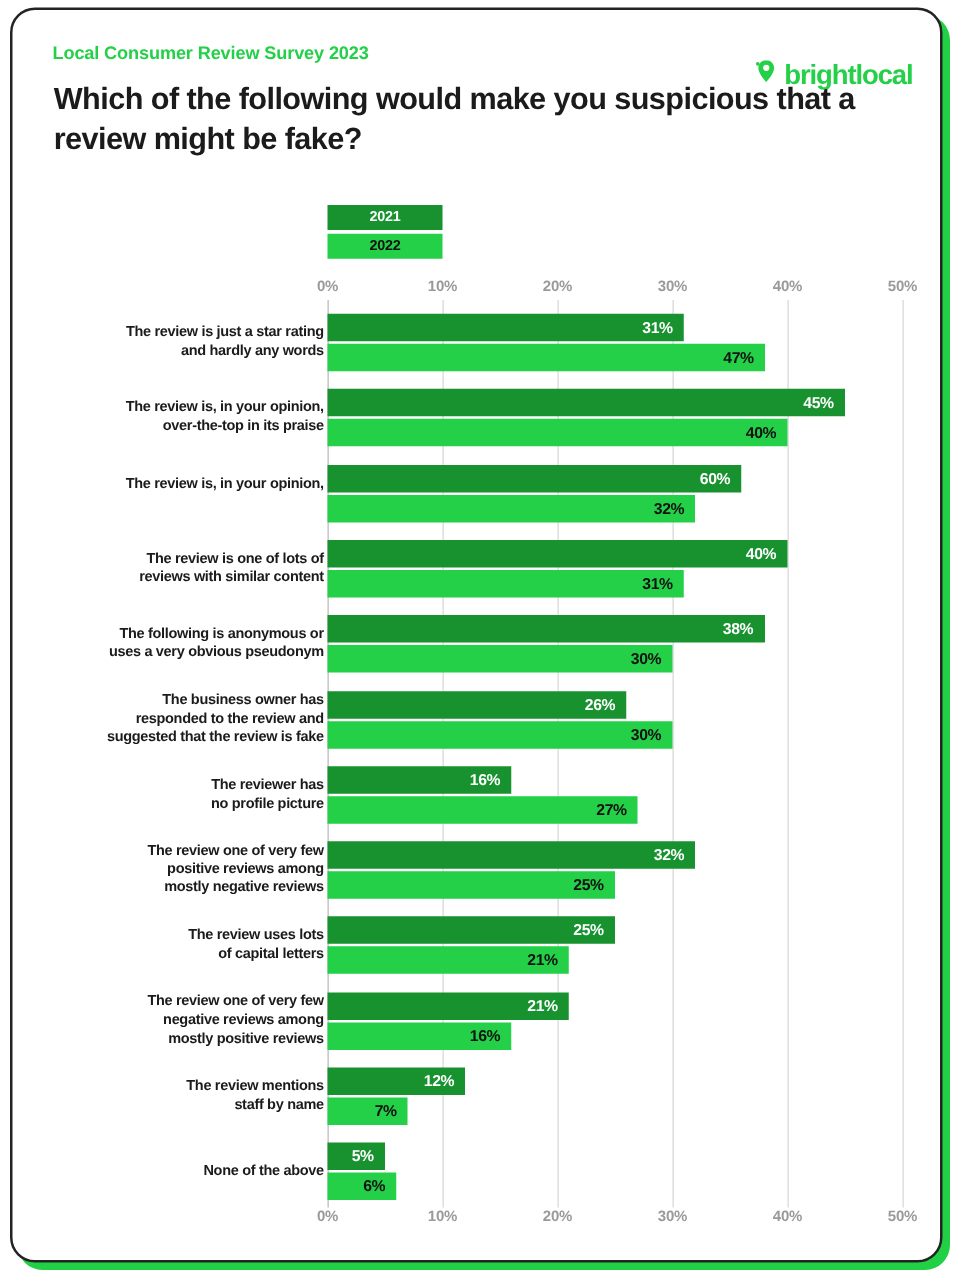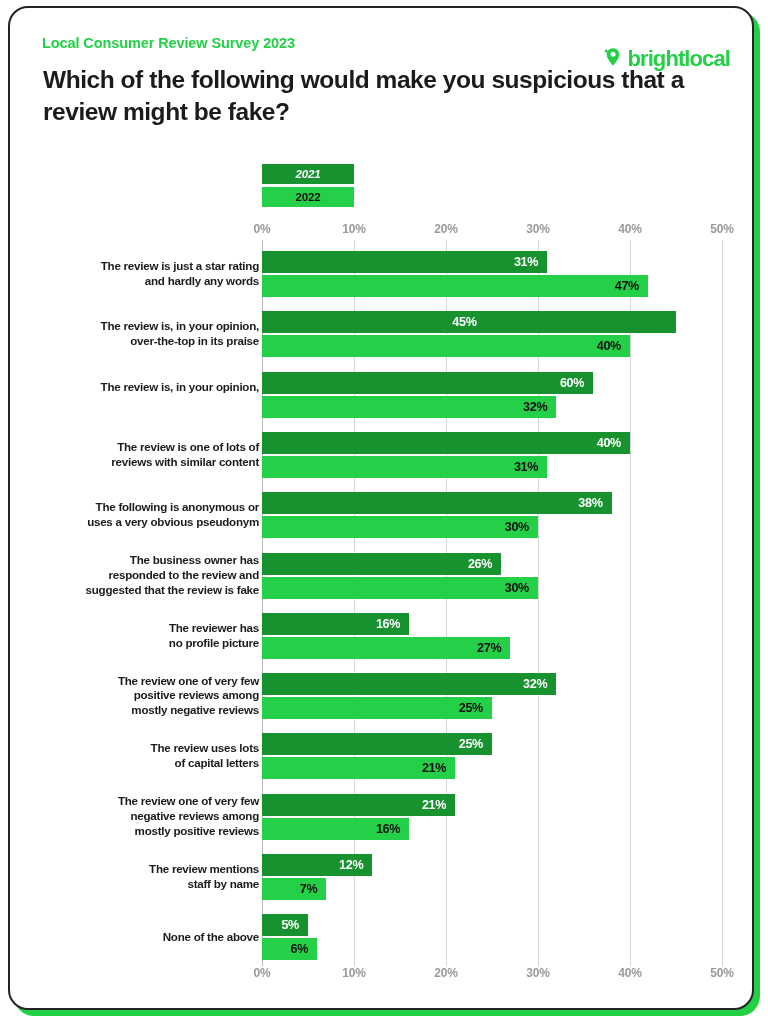--- a/index.html
+++ b/index.html
@@ -42,21 +42,21 @@
     line-height:1.30; letter-spacing:-0.45px;
   }
   
   #plot{ position:absolute; left:0; top:0; width:746px; height:1004px; }
   .legend-row{
     position:absolute; left:252px; height:20px; width:92px;
     display:flex; align-items:center; justify-content:center;
   }
   .legend-row span{ font-size:11.5px; font-weight:bold; letter-spacing:-0.2px; }
   #legend-2021{ top:156px; background:#17922f; }
-  #legend-2021 span{ color:#ffffff;font-style:italic; }
+  #legend-2021 span{ color:#ffffff; }
   #legend-2022{ top:179px; background:#23d047; }
   #legend-2022 span{ color:#111111; }
 
   .axis-label{
     position:absolute; font-size:12px; color:#9a9a9a;
     font-weight:bold; letter-spacing:-0.2px; transform:translateX(-50%);
     white-space:nowrap;
   }
   .axis-top{ top:214px; }
   .axis-bot{ top:958px; }
@@ -136,24 +136,24 @@
         <div class="axis-label axis-bot" style="left: 344px;">10%</div>
         <div class="axis-label axis-bot" style="left: 436px;">20%</div>
         <div class="axis-label axis-bot" style="left: 528px;">30%</div>
         <div class="axis-label axis-bot" style="left: 620px;">40%</div>
         <div class="axis-label axis-bot" style="left: 712px;">50%</div>
       </div>
     <div id="bars-layer">
         <div class="bar y2021" style="left: 252px; top: 243px; width: 285.2px;">
           <span class="val">31%</span>
         </div>
-        <div class="bar y2022" style="left: 252px; top: 267px; width: 386px;">
+        <div class="bar y2022" style="left: 252px; top: 267px; width: 350px;">
           <span class="val">47%</span>
         </div>
-        <div class="bar y2021" style="left: 252px; top: 303.3px; width: 414px; justify-content: center;">
+        <div class="bar y2021" style="left: 252px; top: 303.3px; width: 414px;">
           <span class="val">45%</span>
         </div>
         <div class="bar y2022" style="left: 252px; top: 327.3px; width: 368px;">
           <span class="val">40%</span>
         </div>
         <div class="bar y2021" style="left: 252px; top: 363.6px; width: 331.2px;">
           <span class="val">60%</span>
         </div>
         <div class="bar y2022" style="left: 252px; top: 387.6px; width: 294.4px;">
           <span class="val">32%</span>

